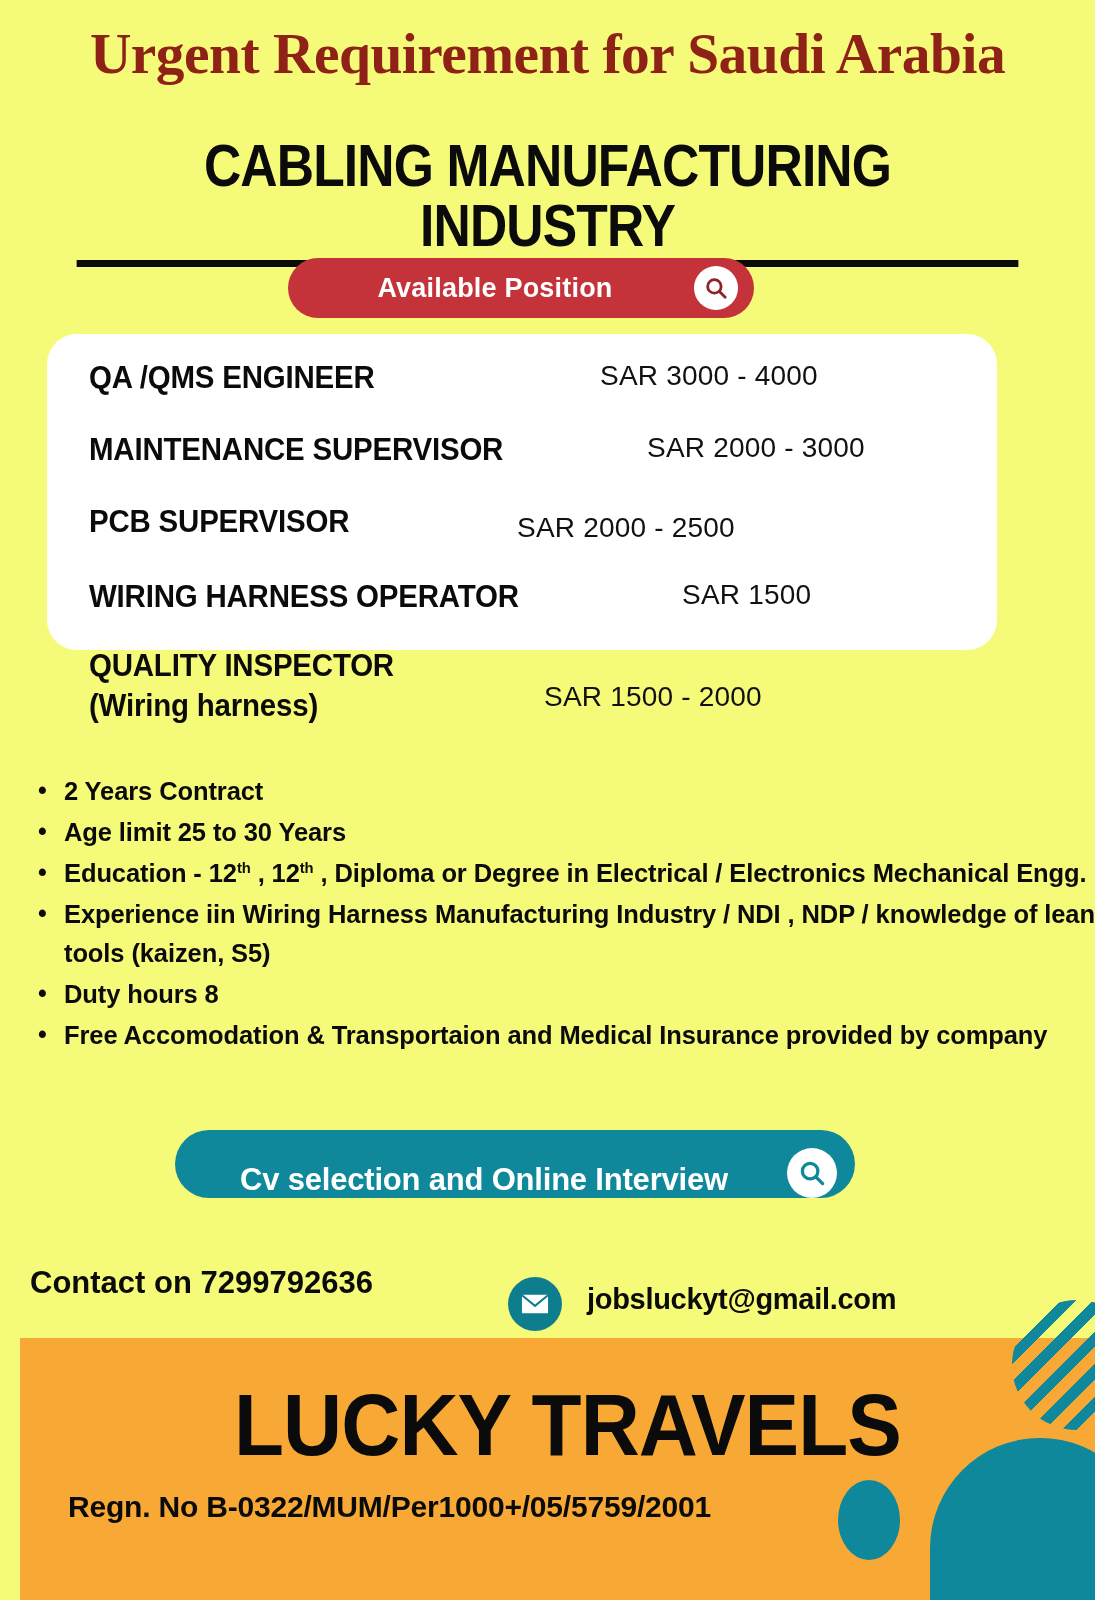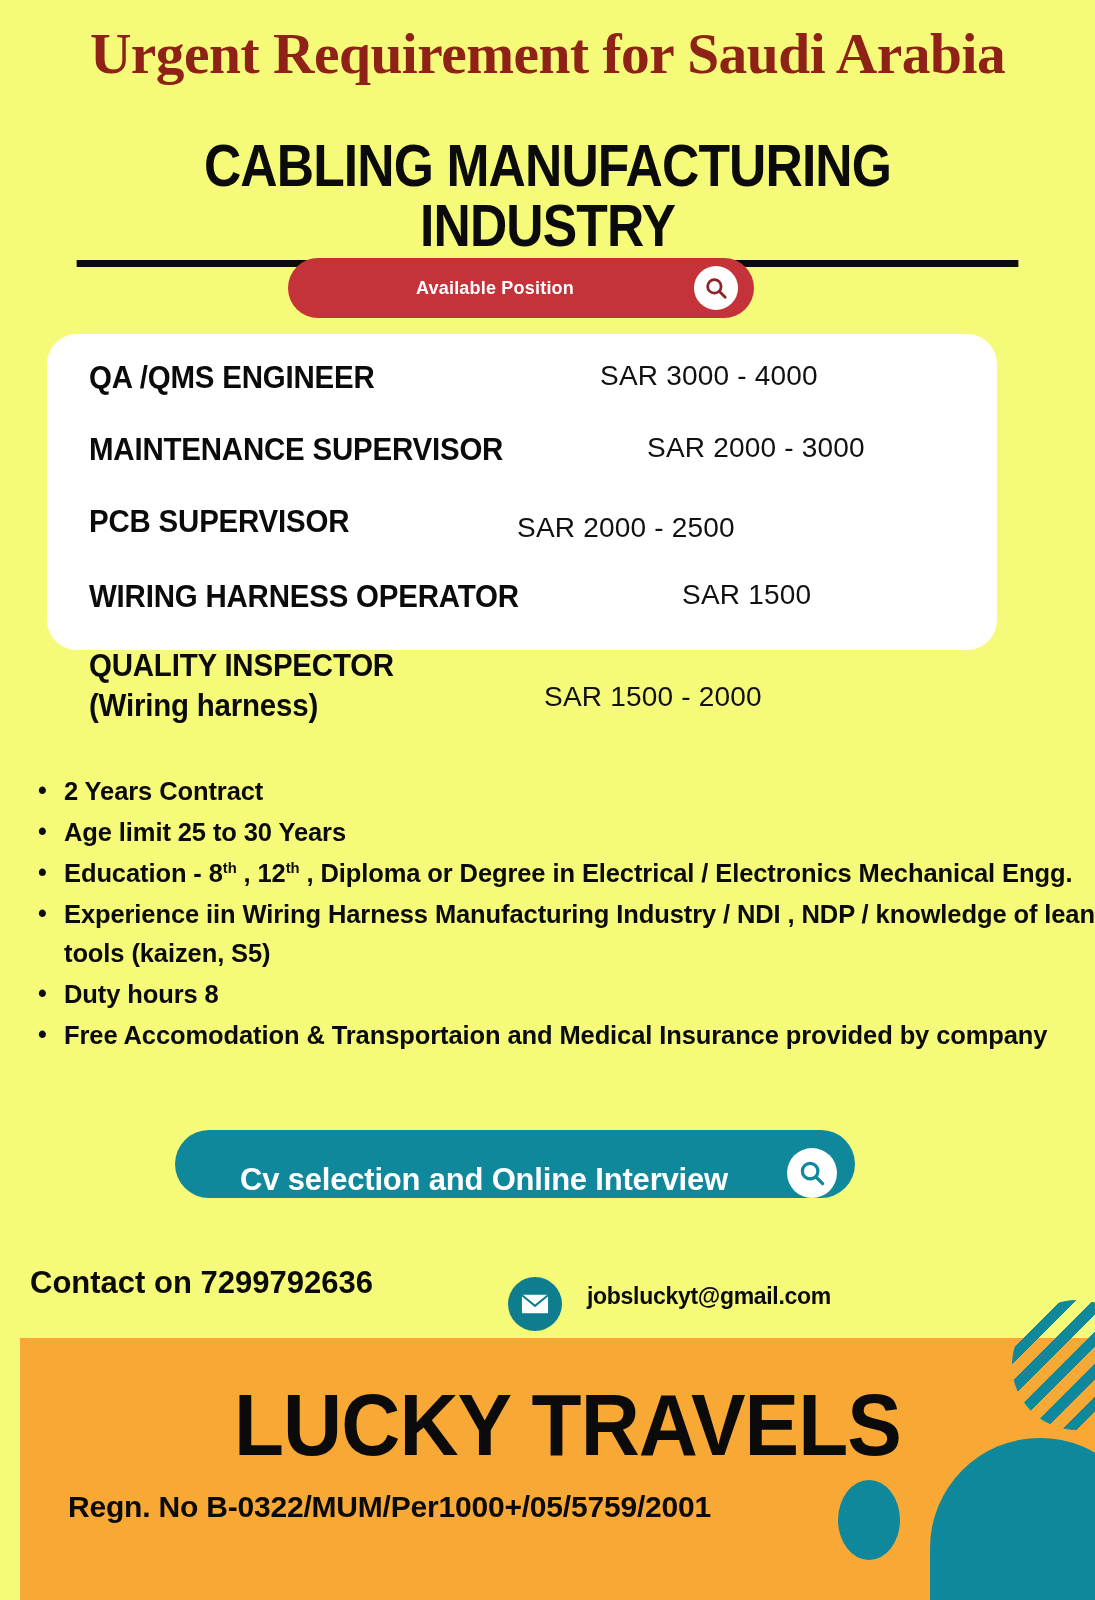--- a/index.html
+++ b/index.html
@@ -65,21 +65,21 @@
     height: 60px;
     background: #C4333A;
     border-radius: 32px;
     display: flex;
     align-items: center;
     justify-content: center;
     box-sizing: border-box;
   }
   .pill-available .label {
     color: #FFFFFF;
-    font-size: 18px;
+    font-size: 27px;
     font-weight: 700;
     letter-spacing: 0.2px;
     margin-right: 52px;
   }
   .circle-icon {
     position: absolute;
     background: #FFFFFF;
     border-radius: 50%;
     display: flex;
     align-items: center;
@@ -219,21 +219,21 @@
     border-radius: 50%;
     display: flex;
     align-items: center;
     justify-content: center;
   }
   .mail-icon svg { width: 30px; height: 30px; }
   .contact-email {
     position: absolute;
     top: 1283px;
     left: 587px;
-    font-size: 23px;
+    font-size: 29px;
     font-weight: 700;
     color: #0B0B0B;
     letter-spacing: -0.3px;
   }
 
   
   .footer {
     position: absolute;
     top: 1338px;
     left: 0;
@@ -349,21 +349,21 @@
 (Wiring harness)</span>
       <span class="job-salary" style="left:497px; top:35px;">SAR 1500 - 2000</span>
     </div>
 
   </div>
 
   <ul class="bullets">
     <li>2 Years Contract</li>
     <li>Age limit 25 to 30 Years</li>
     <li>
-      <span>Education - 8</span><sup>th</sup><span> , 12</span><sup>th</sup><span> , Diploma or Degree in Electrical / Electronics Mechanical Engg.</span>
+      <span>Education - 12</span><sup>th</sup><span> , 12</span><sup>th</sup><span> , Diploma or Degree in Electrical / Electronics Mechanical Engg.</span>
     </li>
     <li>Experience iin Wiring Harness Manufacturing Industry / NDI , NDP / knowledge of lean tools (kaizen, S5)</li>
     <li>Duty hours 8</li>
     <li>Free Accomodation &amp; Transportaion and Medical Insurance provided by company</li>
   </ul>
 
   <div class="pill-cta">
     <span class="label">Cv selection and Online Interview</span>
     <span class="circle-icon">
       <svg viewBox="0 0 24 24" fill="none" stroke="#10889C" stroke-width="2.6">

